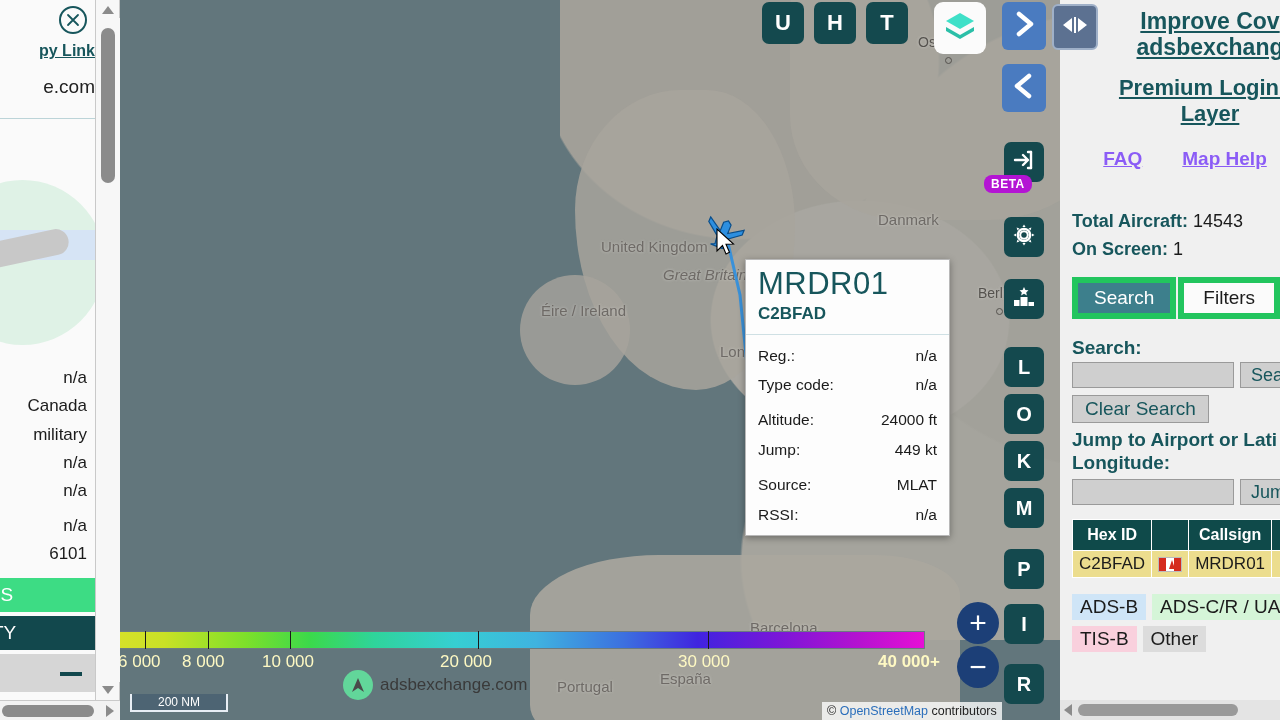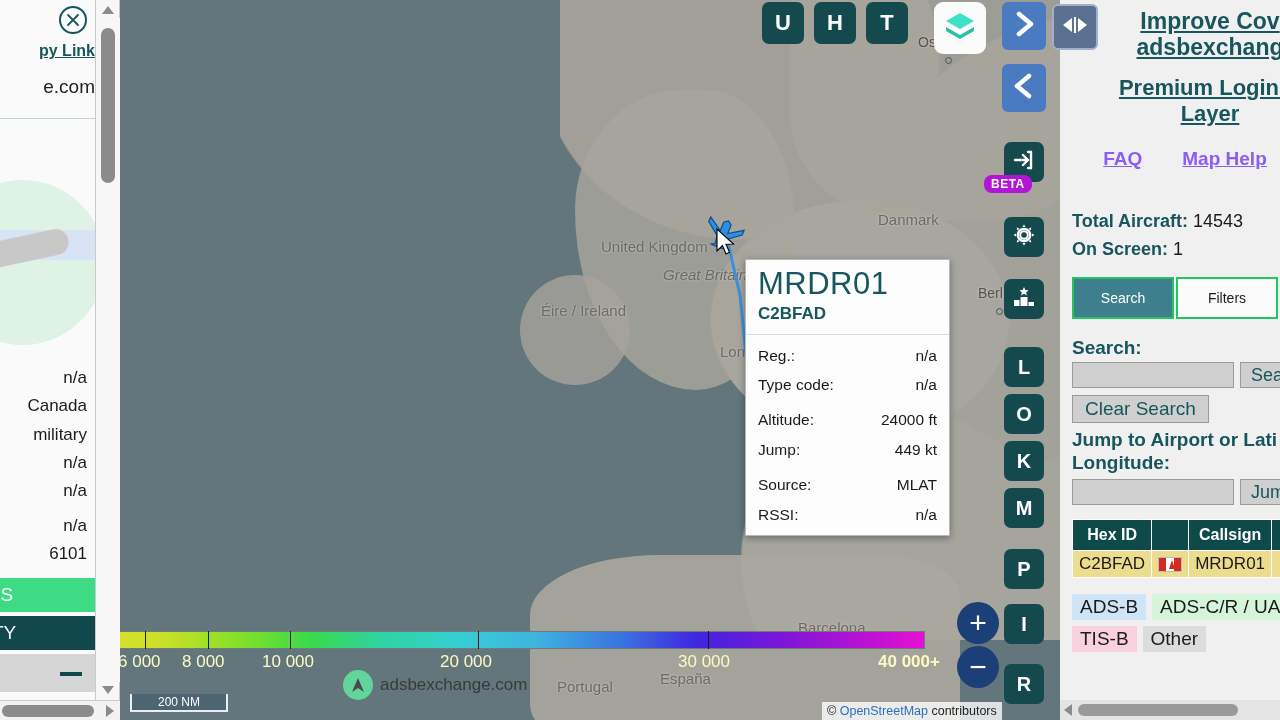--- a/index.html
+++ b/index.html
@@ -329,22 +329,22 @@
     color:#8b5cf6; font-size:19px; font-weight:bold;
     text-decoration:underline; cursor:pointer;
   }
   #rp-counts { margin:38px 0 0 12px; color:#17565c; font-size:18px; font-weight:bold; line-height:1.55;}
   #rp-counts .num { color:#1b1b1b; font-weight:normal; }
 
   #rp-tabs { margin:14px 0 0 12px; display:flex; gap:2px; }
   .rp-tab {
     height:42px; min-width:102px; padding:0 16px;
     display:flex;align-items:center;justify-content:center;
-    font-size:14px; color:#1b1b1b; cursor:pointer;
-    background:#fbfbfb; border:2px solid #22c55e;
+    font-size:19px; color:#1b1b1b; cursor:pointer;
+    background:#fbfbfb; border:6px solid #22c55e;
   }
   .rp-tab.active { background:#3d7f8c; color:#ffffff; }
 
   #rp-searchblk { margin:18px 0 0 12px; }
   .rp-lab { color:#17565c; font-size:19px; font-weight:bold; margin-bottom:3px; }
   .rp-row { display:flex; align-items:center; gap:6px; }
   .rp-input {
     width:162px; height:26px;
     background:#cfcfcf; border:1px solid #9a9a9a;
   }
@@ -424,21 +424,21 @@
 
     <div class="map-label city" style="left:918px; top:34px;">Oslo</div>
     <div class="city-dot" style="left:945px; top:57px;"></div>
     <div class="map-label" style="left:878px; top:211px;">Danmark</div>
     <div class="map-label" style="left:601px; top:238px;text-align:center;">United Kingdom</div>
     <div class="map-label italic" style="left:663px; top:266px;">Great Britain</div>
     <div class="map-label" style="left:541px; top:302px;">Éire / Ireland</div>
     <div class="map-label city" style="left:978px; top:285px;">Berlin</div>
     <div class="city-dot" style="left:996px; top:308px;"></div>
     <div class="map-label" style="left:720px; top:343px;">Lon</div>
-    <div class="map-label" style="left:750px; top:619px;margin-left:48px;">Barcelona</div>
+    <div class="map-label" style="left:750px; top:619px;">Barcelona</div>
     <div class="map-label" style="left:660px; top:670px;">España</div>
     <div class="map-label" style="left:557px; top:678px;">Portugal</div>
 
     <svg id="trail" viewBox="0 0 80 140">
       <path d="M 25 5 L 40 70 L 47 140" stroke="#2d8fe0" stroke-width="3" fill="none" opacity=".9"></path>
     </svg>
 
     <svg id="plane" viewBox="0 0 42 34">
       <path d="M3 8 L17 17 L17 8 L21 5 L25 8 L25 17 L39 8 L39 13 L26 23 L25 31 L29 33 L21 33 L13 33 L17 31 L16 23 L3 13 Z" fill="#2d8fe0" stroke="#0b4e8a" stroke-width="1.2" transform="rotate(22 21 17)"></path>
     </svg>

